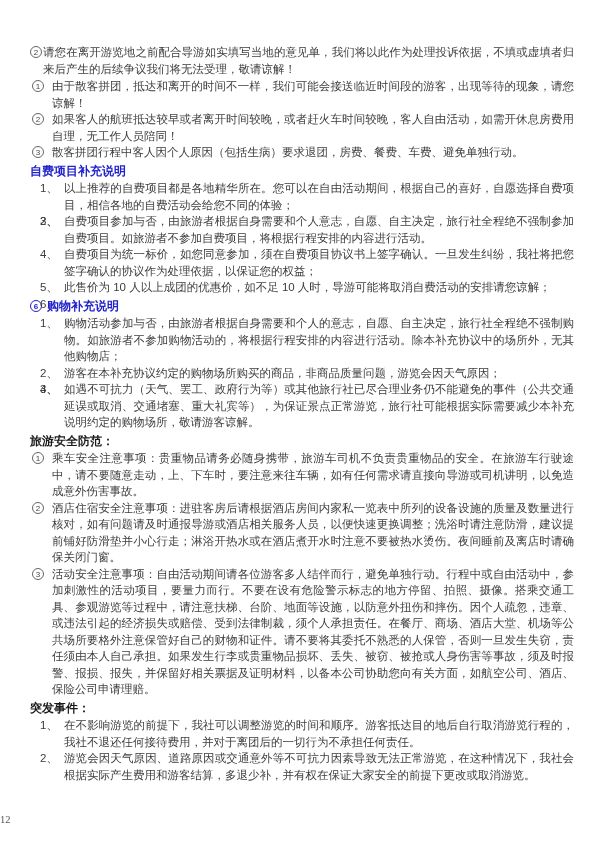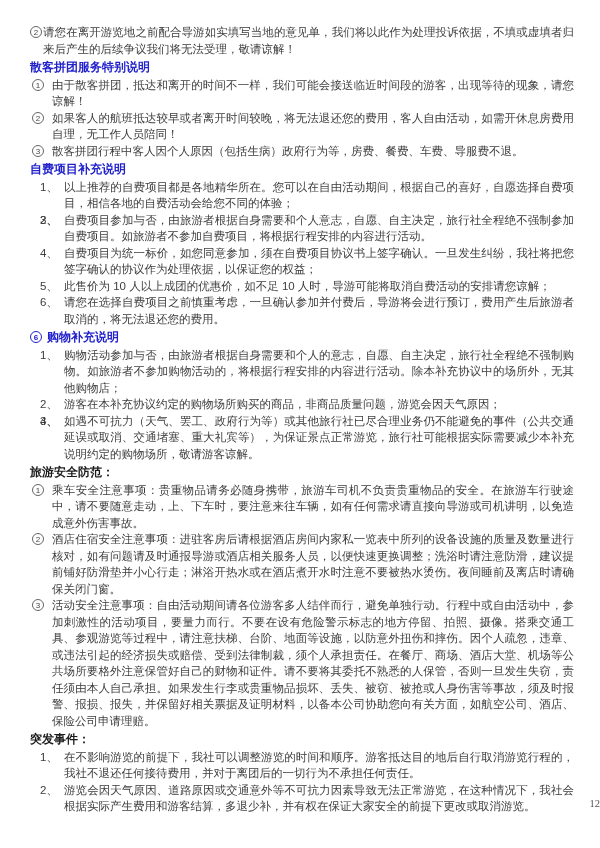--- a/index.html
+++ b/index.html
@@ -14,21 +14,21 @@
   }
   .page {
     position: relative;
     width: 600px; height: 848px;
     padding: 24px 26px 0 30px;
     font-size: 11.5px;
     line-height: 16.5px;
     text-align: justify;
   }
   .para { margin: 0 0 1px 0; }
-  .intro { padding-left: 13px; text-indent: -13px; }
+  .intro { padding-left: 13px; text-indent: -13px; margin-top: 20px; }
   .h { font-weight: bold; font-size: 12px; margin: 2px 0 1px 0; }
   .h.blue { color: #2222cc; }
   .h.black { color: #1a1a1a; }
   .item { position: relative; margin: 0; }
   .item.circ-item { padding-left: 22px; }
   .item.num-item { padding-left: 34px; }
   .marker-num { position: absolute; left: 10px; top: 0; color: #3d3d3d; }
   .circ {
     display: inline-block;
     width: 12px; height: 12px;
@@ -37,48 +37,47 @@
     font-size: 8px; line-height: 11px;
     text-align: center; text-indent: 0;
     color: #444;
     vertical-align: 1px;
   }
   .marker-circ { position: absolute; left: 2px; top: 2px; }
   .intro .circ { margin-right: 1px; }
   .blue-circ { border-color: #2222cc; color: #2222cc; font-weight: bold; margin-right: 5px; vertical-align: 1px; }
   .page-number {
     position: absolute;
-    left: 0; right: 0; bottom: 36px;
-    text-align: right;
+    left: 0; right: 0; bottom: 20px;
+    text-align: left;
     font-family: "Liberation Serif", "DejaVu Serif", serif;
     font-size: 10.5px;
     color: #555;
   }
 </style>
 </head>
 <body>
 
 <div class="page">
 
   <div class="para intro">
     <span class="circ">2</span><span>请您在离开游览地之前配合导游如实填写当地的意见单，我们将以此作为处理投诉依据，不填或虚填者归来后产生的后续争议我们将无法受理，敬请谅解！</span>
   </div>
 
-  <div class="h blue">散客拼团服务特别说明</div>
   <div class="item circ-item">
     <span class="circ marker-circ">1</span>
     <span>由于散客拼团，抵达和离开的时间不一样，我们可能会接送临近时间段的游客，出现等待的现象，请您谅解！</span>
   </div>
   <div class="item circ-item">
     <span class="circ marker-circ">2</span>
-    <span>如果客人的航班抵达较早或者离开时间较晚，将无法退还您的费用，客人自由活动，如需开休息房费用自理，无工作人员陪同！</span>
+    <span>如果客人的航班抵达较早或者离开时间较晚，或者赶火车时间较晚，客人自由活动，如需开休息房费用自理，无工作人员陪同！</span>
   </div>
   <div class="item circ-item">
     <span class="circ marker-circ">3</span>
-    <span>散客拼团行程中客人因个人原因（包括生病）政府行为等，房费、餐费、车费、导服费不退。</span>
+    <span>散客拼团行程中客人因个人原因（包括生病）要求退团，房费、餐费、车费、避免单独行动。</span>
   </div>
 
   <div class="h blue">自费项目补充说明</div>
   <div class="item num-item">
     <span class="marker-num">1、</span>
     <span>以上推荐的自费项目都是各地精华所在。您可以在自由活动期间，根据自己的喜好，自愿选择自费项目，相信各地的自费活动会给您不同的体验；</span>
   </div>
   <div class="item num-item">
     <span class="marker-num">2、</span>
   </div>
@@ -89,21 +88,20 @@
   <div class="item num-item">
     <span class="marker-num">4、</span>
     <span>自费项目为统一标价，如您同意参加，须在自费项目协议书上签字确认。一旦发生纠纷，我社将把您签字确认的协议作为处理依据，以保证您的权益；</span>
   </div>
   <div class="item num-item">
     <span class="marker-num">5、</span>
     <span>此售价为 10 人以上成团的优惠价，如不足 10 人时，导游可能将取消自费活动的安排请您谅解；</span>
   </div>
   <div class="item num-item">
     <span class="marker-num">6、</span>
-    <span>请您在选择自费项目之前慎重考虑，一旦确认参加并付费后，导游将会进行预订，费用产生后旅游者取消的，将无法退还您的费用。</span>
   </div>
 
   <div class="h blue">
     <span class="circ blue-circ">6</span><span>购物补充说明</span>
   </div>
   <div class="item num-item">
     <span class="marker-num">1、</span>
     <span>购物活动参加与否，由旅游者根据自身需要和个人的意志，自愿、自主决定，旅行社全程绝不强制购物。如旅游者不参加购物活动的，将根据行程安排的内容进行活动。除本补充协议中的场所外，无其他购物店；</span>
   </div>
   <div class="item num-item">

